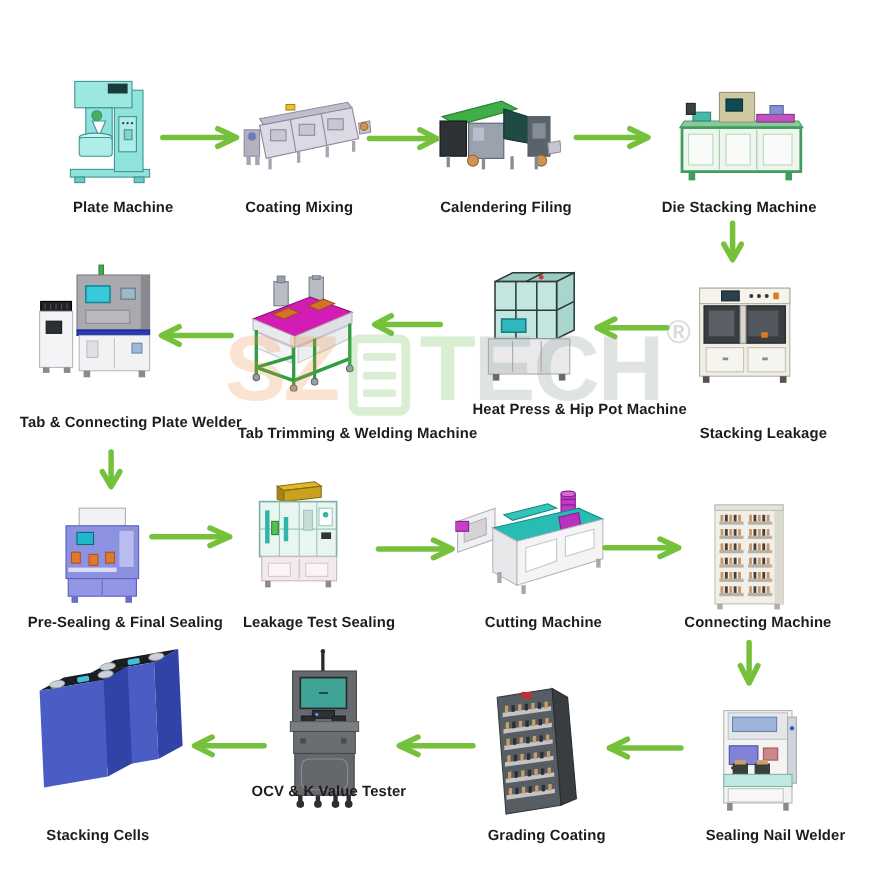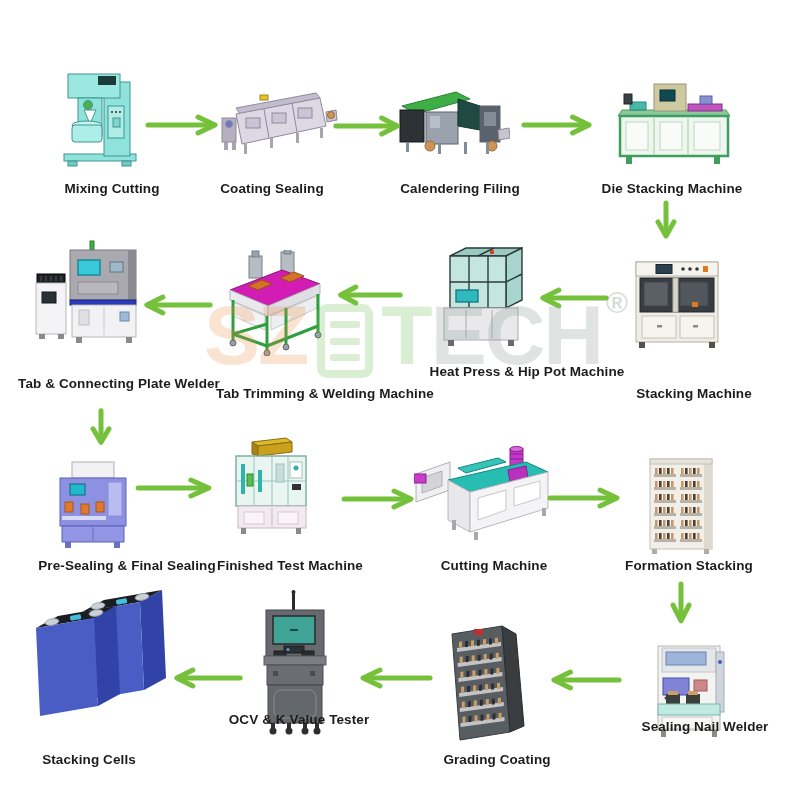--- a/index.html
+++ b/index.html
@@ -54,21 +54,21 @@
     <polygon points="26,44 38,44 32,58" fill="#ffffff"></polygon>
     <ellipse cx="29" cy="59" rx="15" ry="4" fill="#c8f4f0"></ellipse>
     <rect x="14" y="59" width="30" height="17" rx="3" fill="#aeeee8"></rect>
     <rect x="50" y="40" width="16" height="32" fill="#b2ece6"></rect>
     <circle cx="54" cy="46" r="1" fill="#333" stroke="none"></circle>
       <circle cx="58" cy="46" r="1" fill="#333" stroke="none"></circle>
       <circle cx="62" cy="46" r="1" fill="#333" stroke="none"></circle>
     <rect x="55" y="52" width="7" height="9" fill="#7fd4cc"></rect>
   </g>
 </svg>
-<div class="node-label" style="left:112px;top:182px">Mixing Cutting</div>
+<div class="node-label" style="left:112px;top:182px">Plate Machine</div>
 
 <svg class="machine" style="left:220px;top:88px" width="118" height="70" viewBox="0 0 118 70">
   <g stroke="#8f8a9a" stroke-width="1">
     <polygon points="16,20 96,5 100,10 20,26" fill="#c2bdce"></polygon>
     <polygon points="16,26 100,10 106,38 22,56" fill="#dcd8e4"></polygon>
     <line x1="44" y1="21" x2="49" y2="50"></line>
       <line x1="72" y1="15" x2="77" y2="44"></line>
     <rect x="26" y="30" width="14" height="10" fill="#cac5d4"></rect>
     <rect x="52" y="25" width="14" height="10" fill="#cac5d4"></rect>
     <rect x="78" y="20" width="14" height="10" fill="#cac5d4"></rect>
@@ -78,21 +78,21 @@
     <rect x="4" y="54" width="4" height="8" fill="#a8a4b2" stroke="none"></rect>
       <rect x="12" y="54" width="4" height="8" fill="#a8a4b2" stroke="none"></rect>
     <rect x="24" y="56" width="3" height="10" fill="#a8a4b2" stroke="none"></rect>
     <rect x="50" y="50" width="3" height="10" fill="#a8a4b2" stroke="none"></rect>
     <rect x="76" y="45" width="3" height="10" fill="#a8a4b2" stroke="none"></rect>
     <rect x="100" y="40" width="3" height="10" fill="#a8a4b2" stroke="none"></rect>
     <polygon points="106,24 116,22 117,32 107,34" fill="#c9c4d2"></polygon>
     <circle cx="111" cy="27" r="3.5" fill="#cf9355" stroke="#9a6a38"></circle>
   </g>
 </svg>
-<div class="node-label" style="left:272px;top:182px">Coating Sealing</div>
+<div class="node-label" style="left:272px;top:182px">Coating Mixing</div>
 
 <svg class="machine" style="left:394px;top:84px" width="116" height="78" viewBox="0 0 116 78">
   <g stroke="#5a626c" stroke-width="1">
     <polygon points="8,22 62,8 76,15 22,30" fill="#3fae47" stroke="#2a8232"></polygon>
     <rect x="6" y="26" width="24" height="32" fill="#2c3236" stroke="#15181c"></rect>
     <rect x="32" y="28" width="32" height="32" fill="#9aa2ae"></rect>
     <rect x="36" y="32" width="10" height="12" fill="#b8bfc8" stroke="none"></rect>
     <polygon points="64,15 86,22 86,46 64,42" fill="#1f4a44" stroke="#123530"></polygon>
     <rect x="86" y="22" width="20" height="36" fill="#5a626c"></rect>
     <rect x="90" y="28" width="12" height="14" fill="#848c96" stroke="none"></rect>
@@ -143,21 +143,21 @@
     <rect x="43" y="22" width="5" height="34" fill="#d8d5cc"></rect>
     <rect x="62" y="46" width="6" height="5" fill="#e07820" stroke="none"></rect>
     <rect x="12" y="60" width="34" height="22" fill="#f6f4ee" stroke="#c6c2b6"></rect>
     <rect x="50" y="60" width="34" height="22" fill="#f6f4ee" stroke="#c6c2b6"></rect>
     <rect x="27" y="69" width="5" height="2.5" fill="#8a8a84" stroke="none"></rect>
     <rect x="63" y="69" width="5" height="2.5" fill="#8a8a84" stroke="none"></rect>
     <rect x="9" y="86" width="6" height="6" fill="#55524a" stroke="none"></rect>
     <rect x="79" y="86" width="6" height="6" fill="#55524a" stroke="none"></rect>
   </g>
 </svg>
-<div class="node-label" style="left:694px;top:387px">Stacking Machine</div>
+<div class="node-label" style="left:694px;top:387px">Stacking Leakage</div>
 
 <svg class="machine" style="left:436px;top:244px" width="92" height="106" viewBox="0 0 92 106">
   <g stroke="#2d3b38" stroke-width="1.4">
     <polygon points="14,12 70,12 86,4 30,4" fill="#8fc5bc" fill-opacity="0.9"></polygon>
     <polygon points="70,12 86,4 86,56 70,64" fill="#9fd0c8" fill-opacity="0.9"></polygon>
     <rect x="14" y="12" width="56" height="52" fill="#bde4dd" fill-opacity="0.9"></rect>
     <line x1="33" y1="12" x2="33" y2="64"></line>
       <line x1="52" y1="12" x2="52" y2="64"></line>
     <line x1="14" y1="38" x2="70" y2="38"></line>
       <line x1="70" y1="38" x2="86" y2="30"></line>
@@ -243,21 +243,21 @@
     <rect x="13" y="44" width="8" height="10" fill="#e07830" stroke="#a85618"></rect>
     <rect x="29" y="46" width="8" height="10" fill="#e07830" stroke="#a85618"></rect>
     <rect x="44" y="44" width="8" height="10" fill="#e07830" stroke="#a85618"></rect>
     <rect x="10" y="58" width="44" height="4" fill="#d8daf6" stroke="none"></rect>
     <rect x="10" y="68" width="62" height="16" fill="#9296e4" stroke="#5c60bc"></rect>
     <line x1="41" y1="69" x2="41" y2="83" stroke="#6a6ec4"></line>
     <rect x="13" y="84" width="6" height="6" fill="#6a6ec4" stroke="none"></rect>
     <rect x="62" y="84" width="6" height="6" fill="#6a6ec4" stroke="none"></rect>
   </g>
 </svg>
-<div class="node-label" style="left:127px;top:559px">Pre-Sealing &amp; Final Sealing</div>
+<div class="node-label" style="left:114px;top:559px">Pre-Sealing &amp; Final Sealing</div>
 
 <svg class="machine" style="left:230px;top:434px" width="84" height="104" viewBox="0 0 84 104">
   <g stroke-width="1">
     <polygon points="22,8 56,4 62,8 28,12" fill="#dcb82e" stroke="#8a6d0a"></polygon>
     <polygon points="22,8 28,12 28,22 22,20" fill="#a8851a" stroke="#8a6d0a"></polygon>
     <polygon points="28,12 62,8 62,18 28,22" fill="#c9a11c" stroke="#8a6d0a"></polygon>
     <rect x="6" y="22" width="70" height="50" fill="#e8f5f1" stroke="#7fb0a8" stroke-width="1.5"></rect>
     <line x1="24" y1="22" x2="24" y2="72" stroke="#9cc5bd"></line>
     <line x1="42" y1="22" x2="42" y2="72" stroke="#9cc5bd"></line>
     <line x1="58" y1="22" x2="58" y2="72" stroke="#9cc5bd"></line>
@@ -270,21 +270,21 @@
     <circle cx="66" cy="34" r="2.5" fill="#2eb4aa" stroke="none"></circle>
     <rect x="62" y="50" width="9" height="6" fill="#333" stroke="none"></rect>
     <rect x="8" y="72" width="68" height="22" fill="#f2eaee" stroke="#c8b8c0"></rect>
     <line x1="42" y1="74" x2="42" y2="92" stroke="#c8b8c0"></line>
     <rect x="14" y="78" width="20" height="12" fill="#faf4f6" stroke="#d8c8d0"></rect>
     <rect x="48" y="78" width="20" height="12" fill="#faf4f6" stroke="#d8c8d0"></rect>
     <rect x="11" y="94" width="5" height="6" fill="#8a8a8e" stroke="none"></rect>
     <rect x="66" y="94" width="5" height="6" fill="#8a8a8e" stroke="none"></rect>
   </g>
 </svg>
-<div class="node-label" style="left:290px;top:559px">Finished Test Machine</div>
+<div class="node-label" style="left:290px;top:559px">Leakage Test Sealing</div>
 
 <svg class="machine" style="left:414px;top:444px" width="136" height="98" viewBox="0 0 136 98">
   <g stroke-width="1">
     <polygon points="2,30 36,18 36,46 2,58" fill="#f0f0f2" stroke="#b0b0b4"></polygon>
     <polygon points="8,34 28,27 28,42 8,49" fill="#d4d4d8" stroke="#b0b0b4"></polygon>
     <rect x="96" y="5" width="13" height="17" fill="#c238c8" stroke="#8a1f90"></rect>
     <line x1="96" y1="10" x2="109" y2="10" stroke="#8a1f90"></line>
       <line x1="96" y1="15" x2="109" y2="15" stroke="#8a1f90"></line>
     <ellipse cx="102.5" cy="5" rx="6.5" ry="2.5" fill="#d86ad8" stroke="#8a1f90"></ellipse>
     <polygon points="34,36 112,18 134,28 56,48" fill="#27bdb3" stroke="#118a82"></polygon>
@@ -326,21 +326,21 @@
     <use href="#fshelf" x="36" y="39"></use>
   <use href="#fshelf" x="10" y="52"></use>
     <use href="#fshelf" x="36" y="52"></use>
   <use href="#fshelf" x="10" y="65"></use>
     <use href="#fshelf" x="36" y="65"></use>
   <use href="#fshelf" x="10" y="78"></use>
     <use href="#fshelf" x="36" y="78"></use>
   <rect x="8" y="94" width="5" height="5" fill="#b0ada2"></rect>
   <rect x="60" y="94" width="5" height="5" fill="#b0ada2"></rect>
 </svg>
-<div class="node-label" style="left:689px;top:559px">Formation Stacking</div>
+<div class="node-label" style="left:689px;top:559px">Connecting Machine</div>
 
 <svg class="machine" style="left:650px;top:632px" width="78" height="112" viewBox="0 0 78 112">
   <g stroke-width="1">
     <rect x="8" y="14" width="62" height="84" fill="#f3f3f1" stroke="#b6b6b0"></rect>
     <rect x="12" y="16" width="54" height="24" fill="#e4e7ea" stroke="#c0c4c8"></rect>
     <rect x="16" y="20" width="40" height="13" fill="#9fb4da" stroke="#6a84b0"></rect>
     <rect x="66" y="20" width="8" height="60" fill="#d0d4dc" stroke="#a8acb4"></rect>
     <circle cx="70" cy="30" r="2" fill="#3a62b8" stroke="none"></circle>
     <rect x="13" y="46" width="26" height="17" fill="#8083d6" stroke="#4a4daa"></rect>
     <rect x="44" y="48" width="13" height="11" fill="#cc8888 " stroke="#a05a5a"></rect>
@@ -349,21 +349,21 @@
     <rect x="16" y="62" width="14" height="10" fill="#3a3f3a" stroke="#23272 3" stroke-opacity="0"></rect>
     <rect x="36" y="62" width="14" height="10" fill="#3a3f3a"></rect>
     <rect x="18" y="59" width="10" height="4" fill="#caa06a" stroke="none"></rect>
     <rect x="38" y="59" width="10" height="4" fill="#caa06a" stroke="none"></rect>
     <rect x="8" y="72" width="62" height="11" fill="#bfe9e1" stroke="#7ab8ac"></rect>
     <rect x="12" y="85" width="50" height="12" fill="#f7f7f5" stroke="#c6c6c0"></rect>
     <rect x="11" y="98" width="5" height="7" fill="#8a8a86" stroke="none"></rect>
     <rect x="62" y="98" width="5" height="7" fill="#8a8a86" stroke="none"></rect>
   </g>
 </svg>
-<div class="node-label" style="left:705px;top:720px">Sealing Nail Welder</div>
+<div class="node-label" style="left:705px;top:753px">Sealing Nail Welder</div>
 
 <svg class="machine" style="left:444px;top:620px" width="84" height="124" viewBox="0 0 84 124">
   <defs>
     <g id="gshelf">
       <polygon points="0,8 44,2 44,6 0,12" fill="#c4c4c6"></polygon>
       <rect x="2" y="2" width="3" height="6" fill="#caa06a" transform="skewY(-6)"></rect>
       <rect x="8" y="2" width="3" height="6" fill="#2e2e30" transform="skewY(-6)"></rect>
       <rect x="14" y="2" width="3" height="6" fill="#caa06a" transform="skewY(-6)"></rect>
       <rect x="20" y="2" width="3" height="6" fill="#2e2e30" transform="skewY(-6)"></rect>
       <rect x="26" y="2" width="3" height="6" fill="#caa06a" transform="skewY(-6)"></rect>

